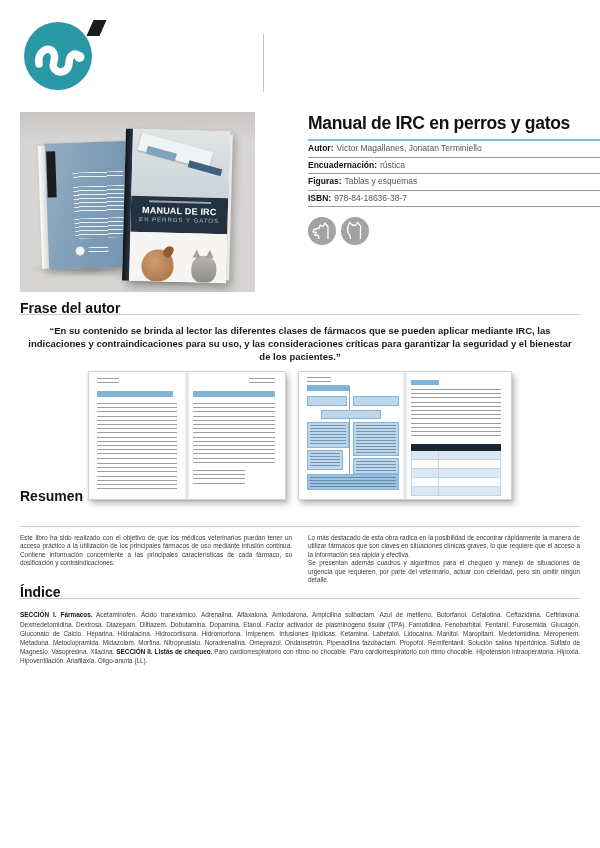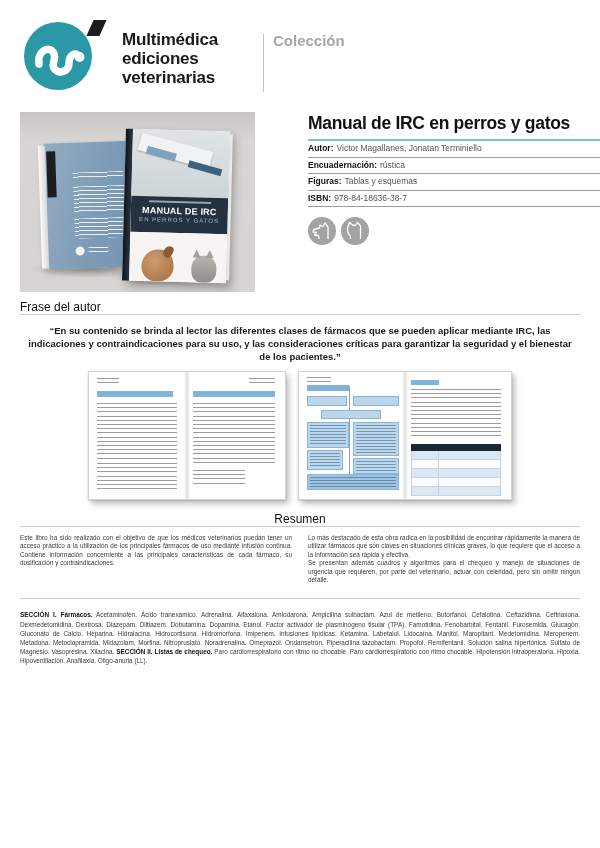--- a/index.html
+++ b/index.html
@@ -56,21 +56,21 @@
   .details{position:absolute;left:284px;top:113px;width:312px;margin-left:24px;}
   .book-title{margin:0;font-size:17.5px;font-weight:bold;letter-spacing:-0.3px;color:#111;}
   .title-rule{height:2px;background:#7fc4cd;margin-top:5px;}
   .drow{height:15.5px;border-bottom:1px solid #9e9e9e;font-size:8.5px;line-height:15.5px;
         white-space:nowrap;overflow:hidden;}
   .drow b{color:#111;margin-right:3px;}
   .drow span{color:#555;}
   .species{margin-top:10px;display:flex;gap:5px;}
 
   
-  .sect-h{position:absolute;left:20px;width:560px;font-size:12px;font-weight:normal;color:#111;}
+  .sect-h{position:absolute;left:20px;width:560px;font-size:14px;font-weight:bold;color:#111;}
   .sect-rule{position:absolute;left:20px;width:560px;height:1px;background:#cccccc;}
 
   .quote{position:absolute;left:24px;top:324px;width:552px;text-align:center;
          font-size:9.5px;font-weight:bold;line-height:13px;color:#1a1a1a;}
 
   
   .spread{position:absolute;top:371px;height:127px;background:#fff;border:1px solid #d2d2d2;
           box-shadow:3px 4px 6px rgba(0,0,0,.25),0 1px 2px rgba(0,0,0,.12);}
   .gutter{position:absolute;left:50%;top:0;bottom:0;width:6px;transform:translateX(-50%);
           background:linear-gradient(90deg,rgba(0,0,0,0),rgba(0,0,0,.13),rgba(0,0,0,0));}
@@ -98,28 +98,22 @@
 <div class="page">
 
   <div class="logo-wrap">
     <svg width="68" height="68" viewBox="0 0 68 68">
       <circle cx="34" cy="34" r="34" fill="#2a98a5"></circle>
       <path d="M15 42 C13 30 24 23 29 30 C34 37 26 42 30.5 47 C36 53 45 49 45 41 C45 33 51 29.5 55.5 34.5" stroke="#ffffff" stroke-width="7.5" fill="none" stroke-linecap="round"></path>
       <circle cx="55.5" cy="35" r="5" fill="#ffffff"></circle>
     </svg>
     <div class="apostrophe"></div>
   </div>
-  <div class="pub-name">
-    <span style="display:block">Multimédica</span>
-    <span style="display:block">ediciones</span>
-    <span style="display:block">veterinarias</span>
-  </div>
   <div class="v-divider"></div>
   <div class="collection">
-    <span class="lbl">Colección</span>
   </div>
 
   <div class="photo">
     <div class="bshadow" style="left:10px;top:148px;width:120px;height:18px;"></div>
     <div class="bshadow" style="left:88px;top:156px;width:130px;height:18px;"></div>
 
     <div class="back-book">
       <div class="back-pages"></div>
       <div class="back-label"></div>
       <div class="wlines" style="position:absolute;left:28px;top:30px;width:50px;height:7px;"></div>
@@ -241,26 +235,27 @@
         </div>
       <div class="t-row" style="height:8px;background:#ffffff;">
           <div class="colsep"></div>
         </div>
       <div class="t-row" style="height:8px;background:#dbe8f4;">
           <div class="colsep"></div>
         </div>
     </div>
   </div>
 
-  <div class="sect-h" style="top:512px;text-align:center;">Resumen</div>
+  <div class="sect-h" style="top:488px;">Resumen</div>
   <div class="sect-rule" style="top:526px;"></div>
   <div class="col-text" style="left:20px;top:534px;width:272px;">
     <p>Este libro ha sido realizado con el objetivo de que los médicos veterinarios puedan tener un acceso práctico a la utilización de los principales fármacos de uso mediante infusión continua. Contiene información concerniente a las principales características de cada fármaco, su dosificación y contraindicaciones.</p>
   </div>
   <div class="col-text" style="left:308px;top:534px;width:272px;">
     <p>Lo más destacado de esta obra radica en la posibilidad de encontrar rápidamente la manera de utilizar fármacos que son claves en situaciones clínicas graves, lo que requiere que el acceso a la información sea rápida y efectiva.</p>
     <p>Se presentan además cuadros y algoritmos para el chequeo y manejo de situaciones de urgencia que requieren, por parte del veterinario, actuar con celeridad, pero sin omitir ningún detalle.</p>
   </div>
 
+  <div class="sect-h" style="top:584px;">Índice</div>
   <div class="sect-rule" style="top:598px;"></div>
   <p class="indice-text"><b>SECCIÓN I. Fármacos.</b><span> Acetaminofen. Ácido tranexámico. Adrenalina. Alfaxalona. Amiodarona. Ampicilina sulbactam. Azul de metileno. Butorfanol. Cefalotina. Ceftazidima. Ceftriaxona. Dexmedetomidina. Dextrosa. Diazepam. Diltiazem. Dobutamina. Dopamina. Etanol. Factor activador de plasminógeno tisular (TPA). Famotidina. Fenobarbital. Fentanil. Furosemida. Glucagón. Gluconato de Calcio. Heparina. Hidralacina. Hidrocortisona. Hidromorfona. Imipenem. Infusiones lipídicas. Ketamina. Labetalol. Lidocaína. Manitol. Maropitant. Medetomidina. Meropenem. Metadona. Metoclopramida. Midazolam. Morfina. Nitroprusiato. Noradrenalina. Omeprazol. Ondansetrón. Piperacilina tazobactam. Propofol. Remifentanil. Solución salina hipertónica. Sulfato de Magnesio. Vasopresina. Xilacina. </span><b>SECCIÓN II. Listas de chequeo.</b><span> Paro cardiorrespiratorio con ritmo no chocable. Paro cardiorrespiratorio con ritmo chocable. Hipotensión intraoperatoria. Hipoxia. Hipoventilación. Anafilaxia. Oligo-anuria (LL).</span></p>
 
 </div>
 
 </body></html>

